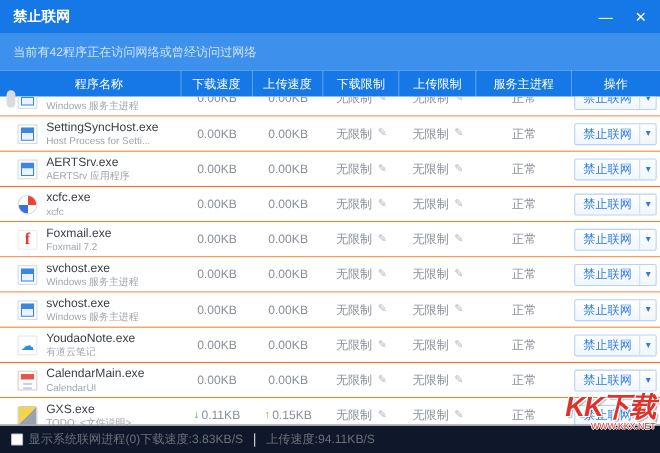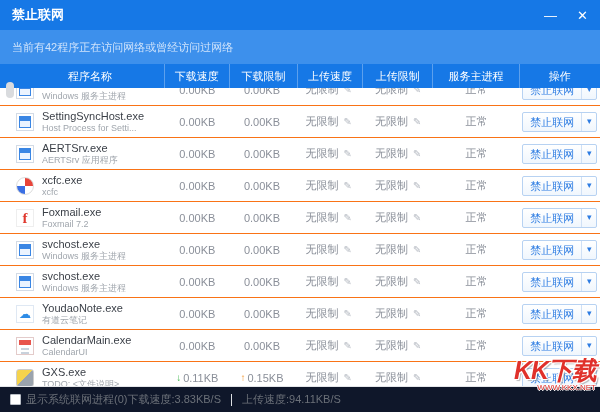--- a/index.html
+++ b/index.html
@@ -91,22 +91,22 @@
   </div>
 </div>
 
 <div class="notice">
   <span>当前有42程序正在访问网络或曾经访问过网络</span>
 </div>
 
 <div class="thead" id="thead">
     <div class="hcell col-name">程序名称</div>
     <div class="hcell col-down">下载速度</div>
+    <div class="hcell col-up">上传速度</div>
     <div class="hcell col-dlimit">下载限制</div>
-    <div class="hcell col-up">上传速度</div>
     <div class="hcell col-ulimit">上传限制</div>
     <div class="hcell col-status">服务主进程</div>
     <div class="hcell col-action">操作</div>
   </div>
 
 <div class="rows" id="rows">
     <div class="row partial">
     <div class="cell col-name">
       <span class="app-icon icon-window"></span>
       <div class="nm">

